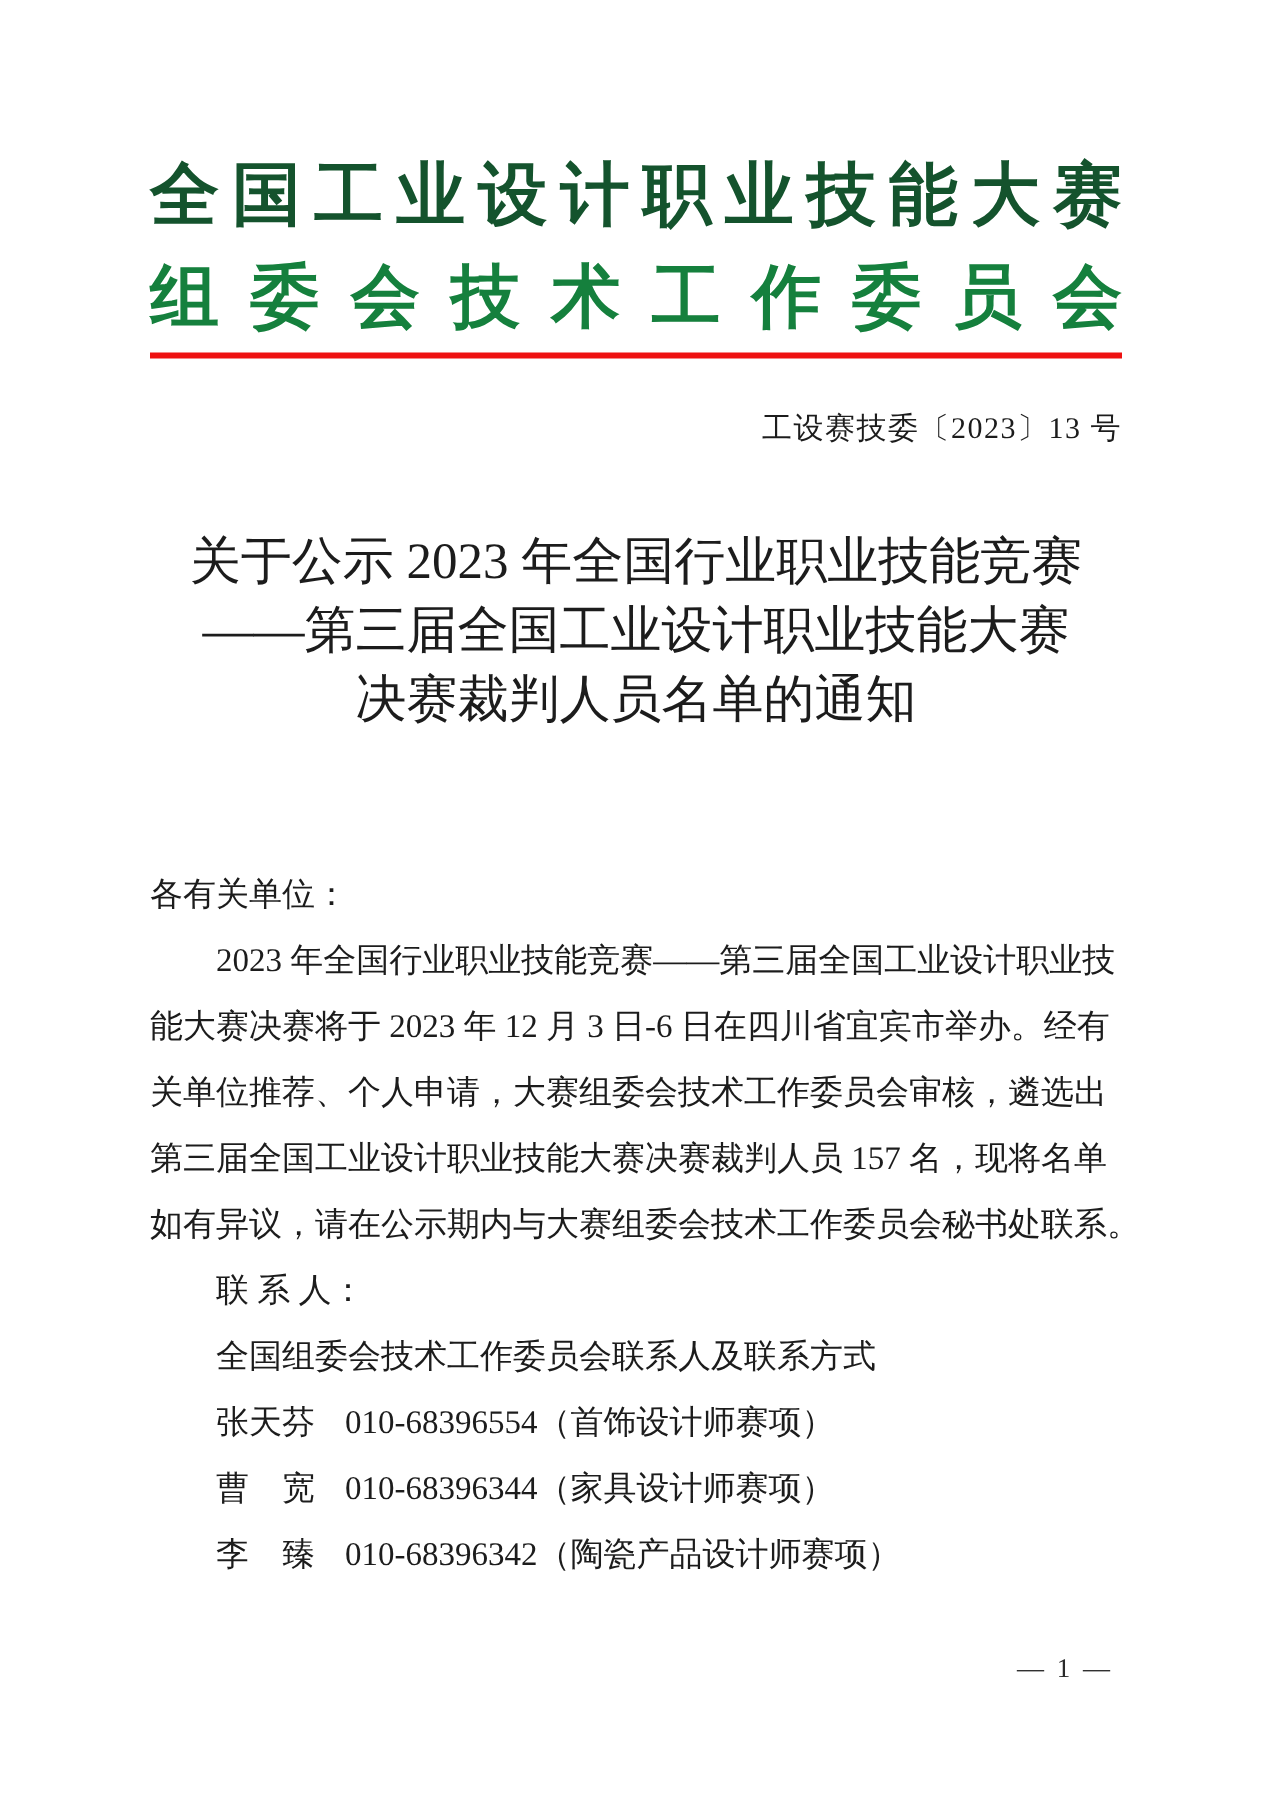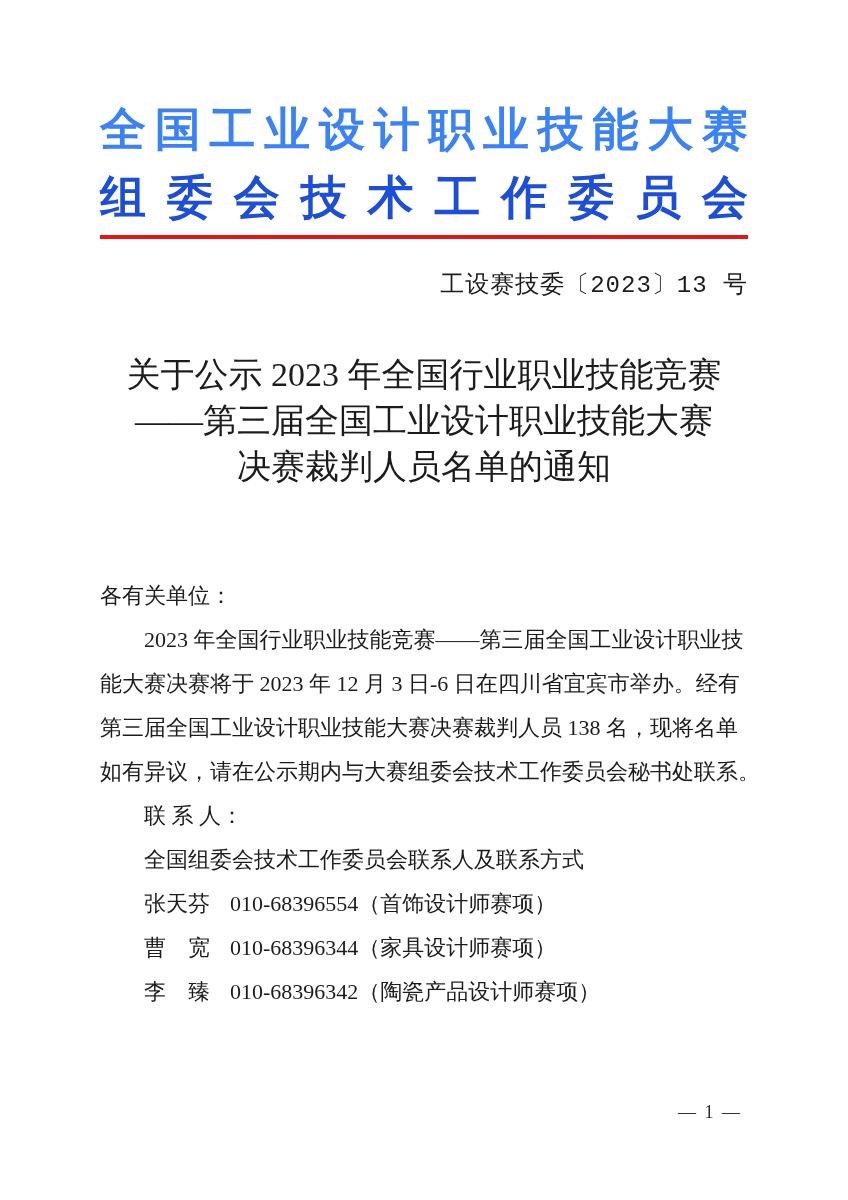--- a/index.html
+++ b/index.html
@@ -36,24 +36,23 @@
     margin-top: 4px;
     height: 4px;
     width: 648px;
   }
   
   .doc-number {
     position: absolute;
     left: 100px; top: 272px;
     width: 648px;
     text-align: right;
-    font-size: 24px;
+    font-size: 20px;
     line-height: 28px;
     letter-spacing: 1px;
-    font-family: Liberation Mono, monospace;
   }
   
   .notice-title {
     position: absolute;
     left: 100px; top: 352px;
     width: 648px;
     text-align: center;
     font-weight: normal;
     font-size: 34px;
     line-height: 46px;
@@ -85,38 +84,39 @@
     letter-spacing: 2px;
     color: #2a2a2a;
   }
 </style>
 </head>
 <body>
 
 <div class="page">
 
   <div class="letterhead">
-    <div class="lh-line" style="color: #3b82f6;">全国工业设计职业技能大赛</div>
-    <div class="lh-line" style="color: #1d4ed8;">组委会技术工作委员会</div>
+    <div class="lh-line" style="color: #14532d;">全国工业设计职业技能大赛</div>
+    <div class="lh-line" style="color: #15803d;">组委会技术工作委员会</div>
     <div class="red-rule" style="background: rgb(238, 17, 17);"></div>
   </div>
 
   <div class="doc-number">工设赛技委〔2023〕13 号</div>
 
   <div class="notice-title">
     <div>关于公示 2023 年全国行业职业技能竞赛</div>
     <div>——第三届全国工业设计职业技能大赛</div>
     <div>决赛裁判人员名单的通知</div>
   </div>
 
   <div class="body-text">
     <div class="line">各有关单位：</div>
     <div class="line indent">2023 年全国行业职业技能竞赛——第三届全国工业设计职业技</div>
     <div class="line">能大赛决赛将于 2023 年 12 月 3 日-6 日在四川省宜宾市举办。经有</div>
-    <div class="line">第三届全国工业设计职业技能大赛决赛裁判人员 138 名，现将名单</div>
+    <div class="line">关单位推荐、个人申请，大赛组委会技术工作委员会审核，遴选出</div>
+    <div class="line">第三届全国工业设计职业技能大赛决赛裁判人员 157 名，现将名单</div>
     <div class="line">如有异议，请在公示期内与大赛组委会技术工作委员会秘书处联系。</div>
     <div class="line indent">联 系 人：</div>
     <div class="line indent">全国组委会技术工作委员会联系人及联系方式</div>
 
     <div class="contact-row">
       <span class="contact-name">张天芬</span><span>010-68396554（首饰设计师赛项）</span>
     </div>
     <div class="contact-row">
       <span class="contact-name">曹　宽</span><span>010-68396344（家具设计师赛项）</span>
     </div>

